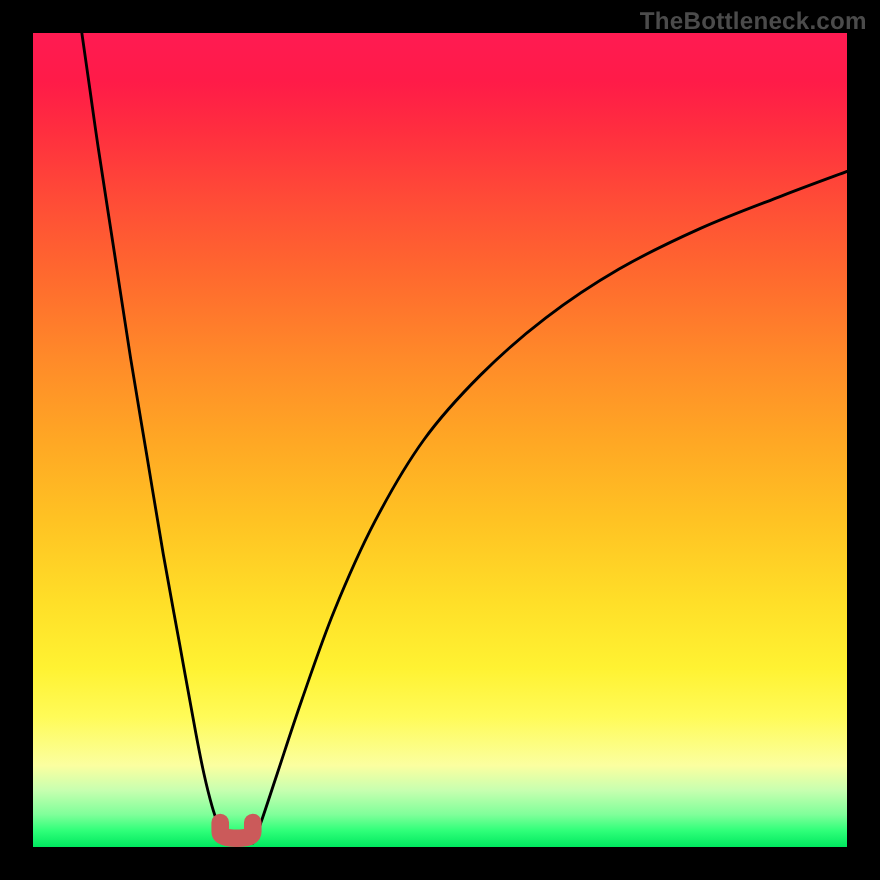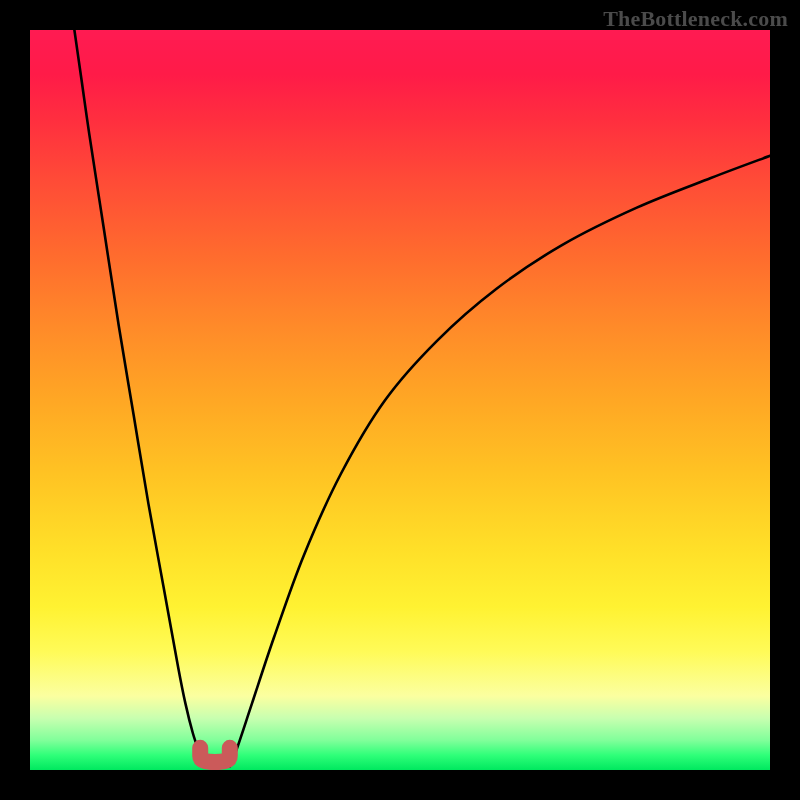--- a/index.html
+++ b/index.html
@@ -39,21 +39,21 @@
       #c8ffb0 93%,
       #80ff9a 96%,
       #2fff79 98%,
       #00e85f 100%
     );
   }
   .watermark {
     position: absolute;
     top: 6px;
     right: 12px;
-    font-family: Liberation Serif, serif;
+    font-family: Liberation Sans, sans-serif;
     font-size: 22px;
     font-weight: 600;
     color: #4b4b4b;
     letter-spacing: 0.2px;
     user-select: none;
   }
   svg.curves {
     position: absolute;
     inset: 0;
     width: 100%;

